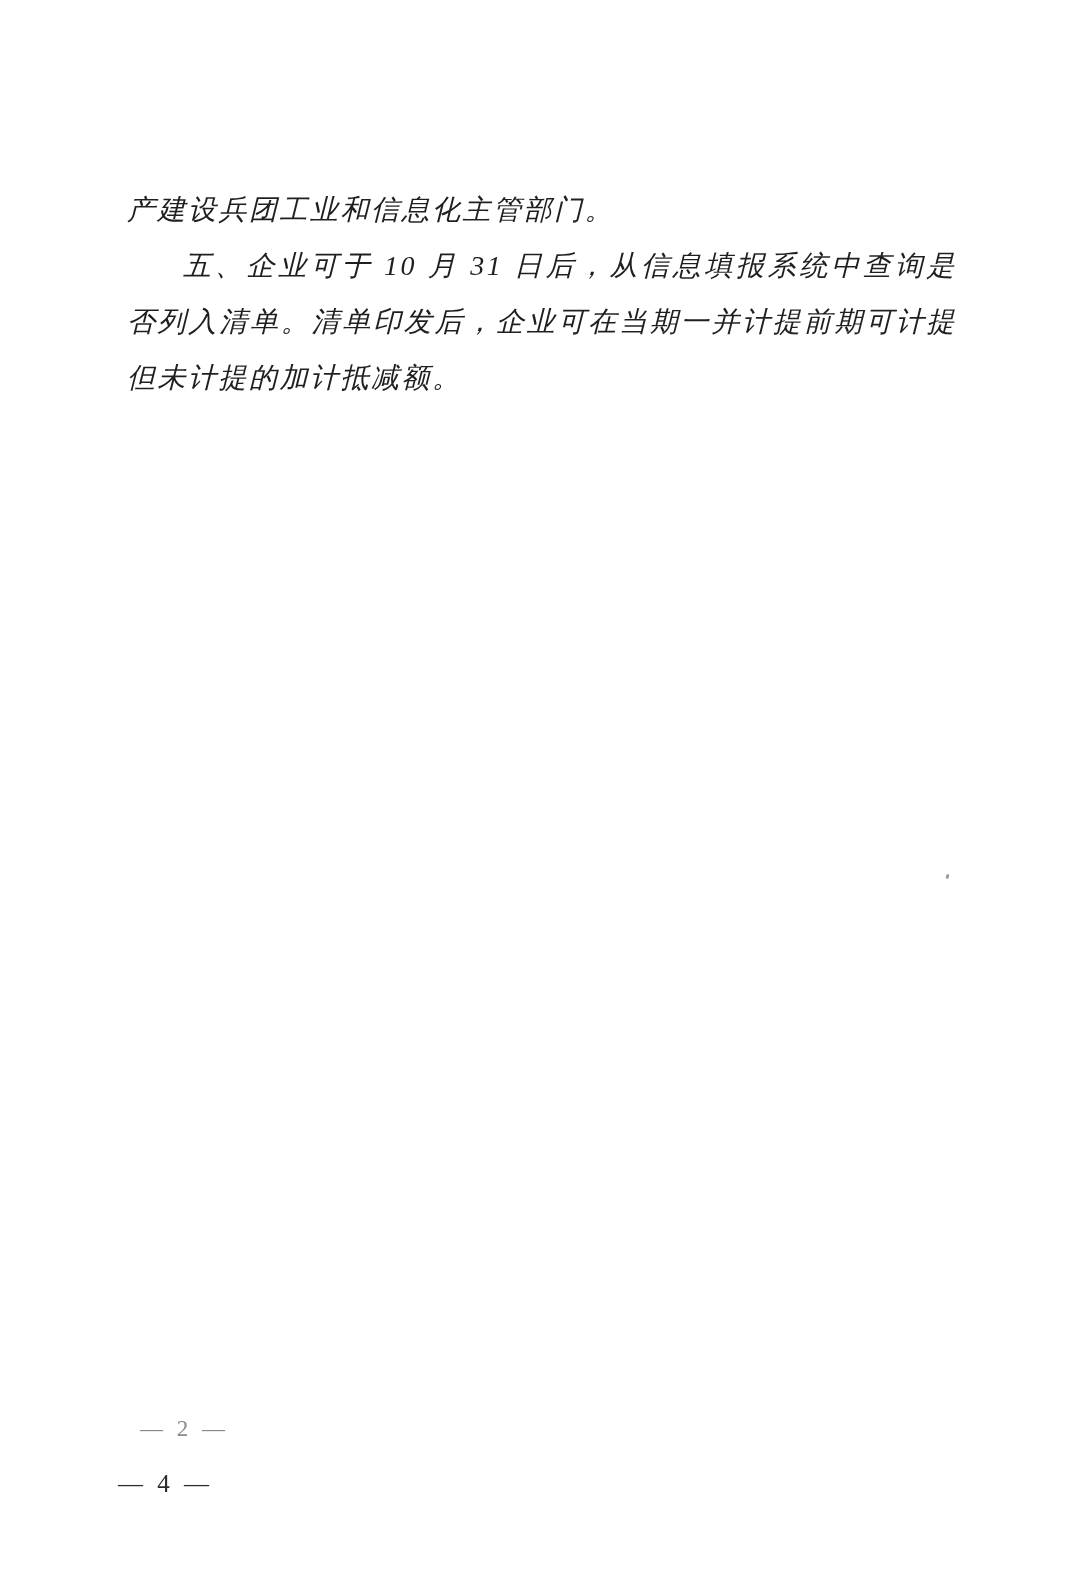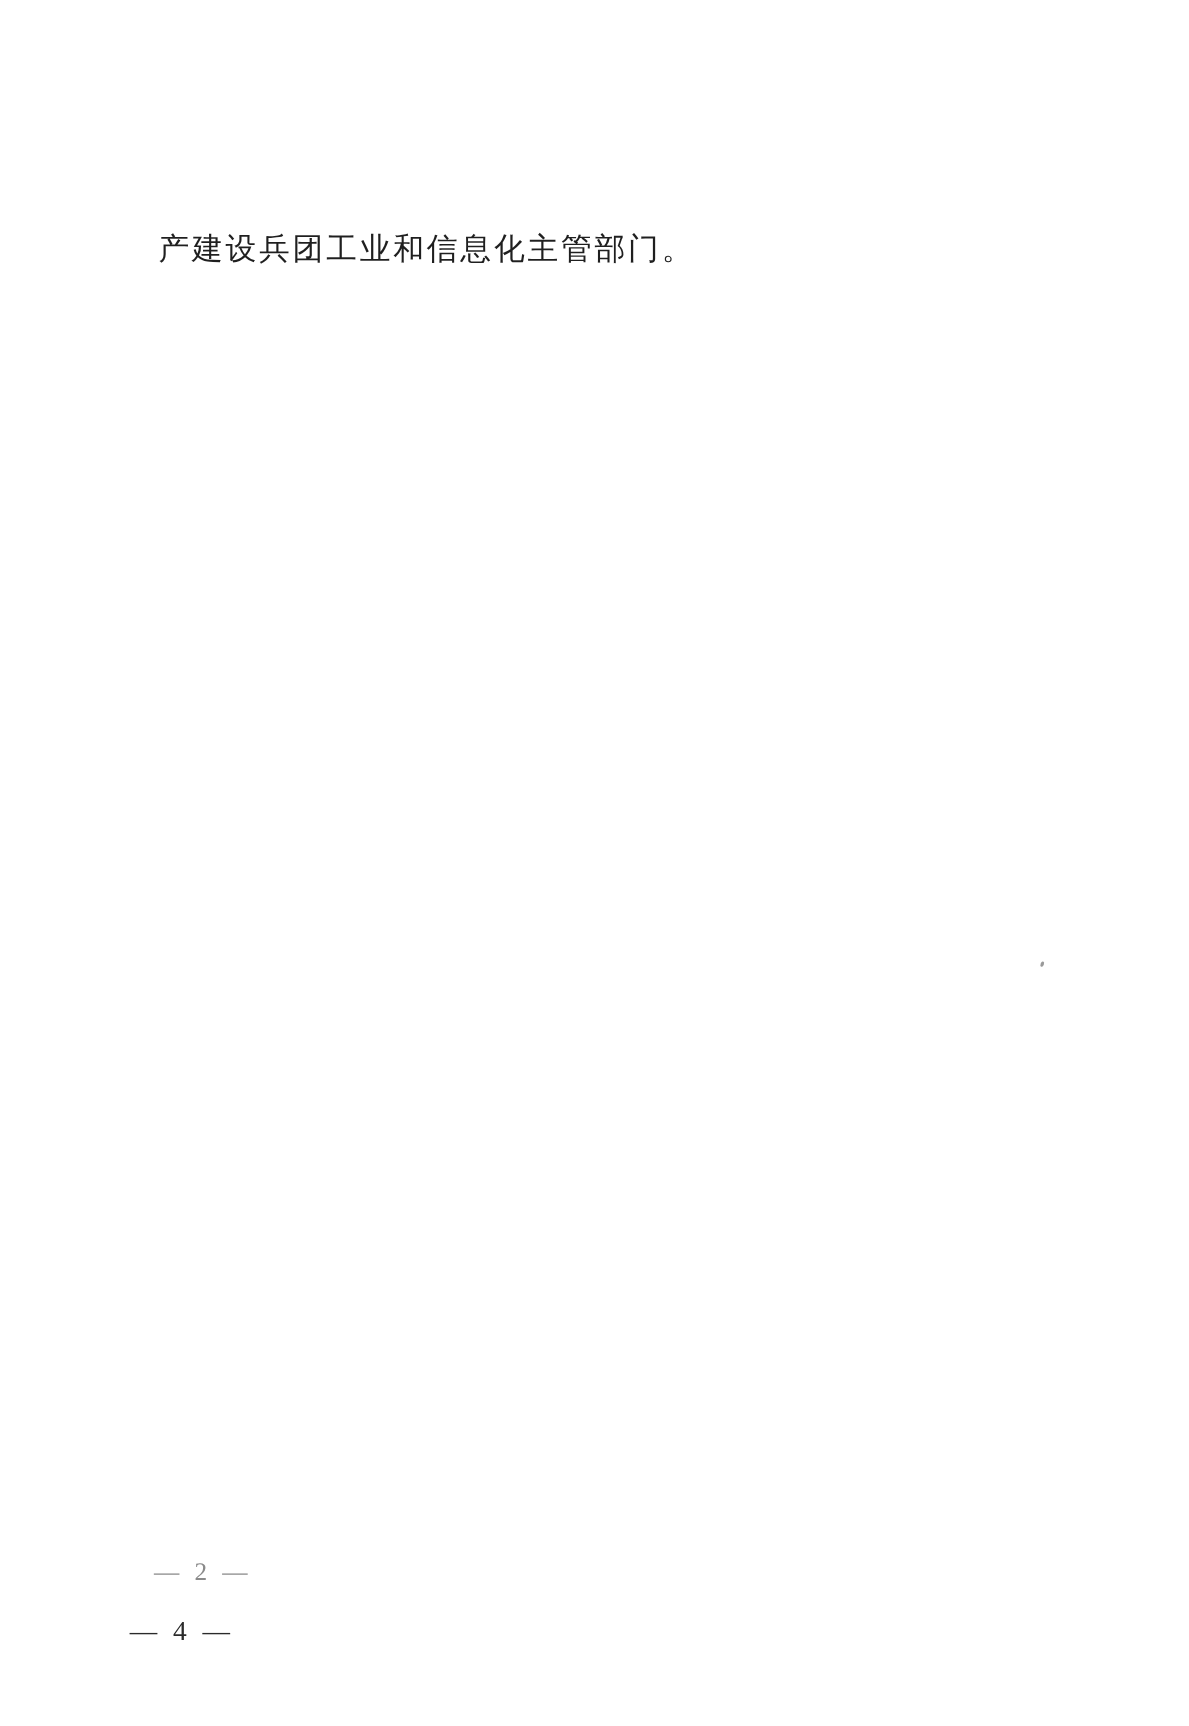--- a/index.html
+++ b/index.html
@@ -20,22 +20,23 @@
     left: 127px;
     top: 182px;
     width: 830px;
     font-size: 28px;
     line-height: 56px;
     color: #1f1f1f;
     text-align: justify;
     letter-spacing: 2.5px;
   }
   .body-text p {
-    margin: 17px;
+    margin: 0;
     padding: 0;
+    font-style: italic;
   }
   .body-text p.indent {
     text-indent: 2em;
   }
   .page-number {
     position: absolute;
     font-size: 25px;
     letter-spacing: 4px;
     white-space: nowrap;
   }
@@ -61,20 +62,21 @@
     transform: rotate(20deg);
   }
 </style>
 </head>
 <body>
 
 <div class="page">
 
   <div class="body-text">
     <p>产建设兵团工业和信息化主管部门。</p>
+    <p class="indent">五、企业可于 10 月 31 日后，从信息填报系统中查询是否列入清单。清单印发后，企业可在当期一并计提前期可计提但未计提的加计抵减额。</p>
   </div>
 
   <div class="scan-speck"></div>
 
   <div class="page-number original">— 2 —</div>
 
   <div class="page-number current">— 4 —</div>
 
 </div>
 

